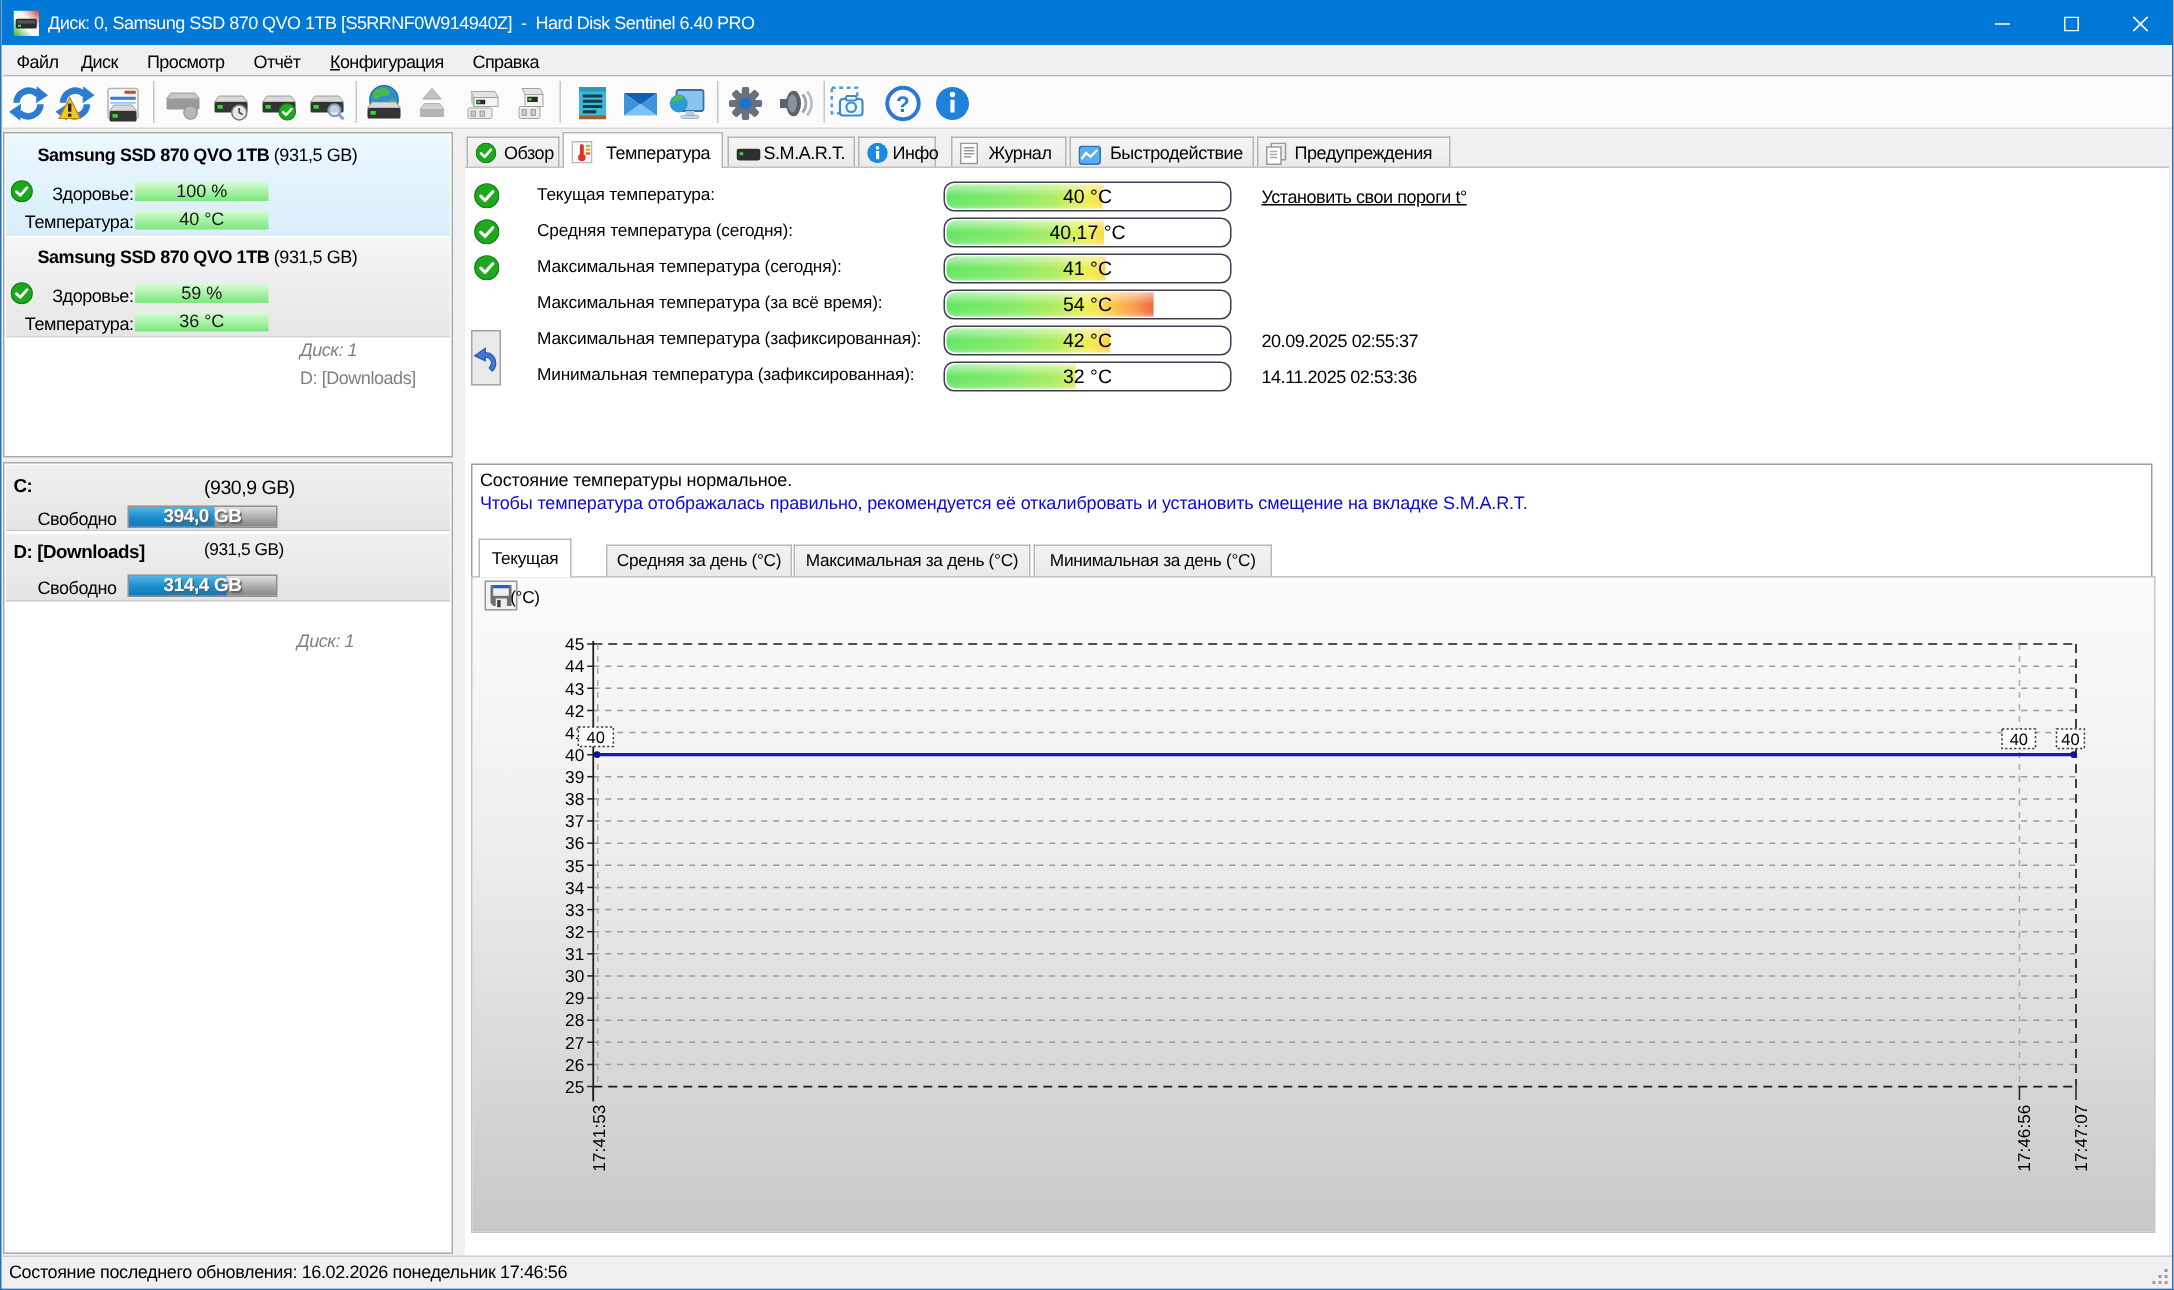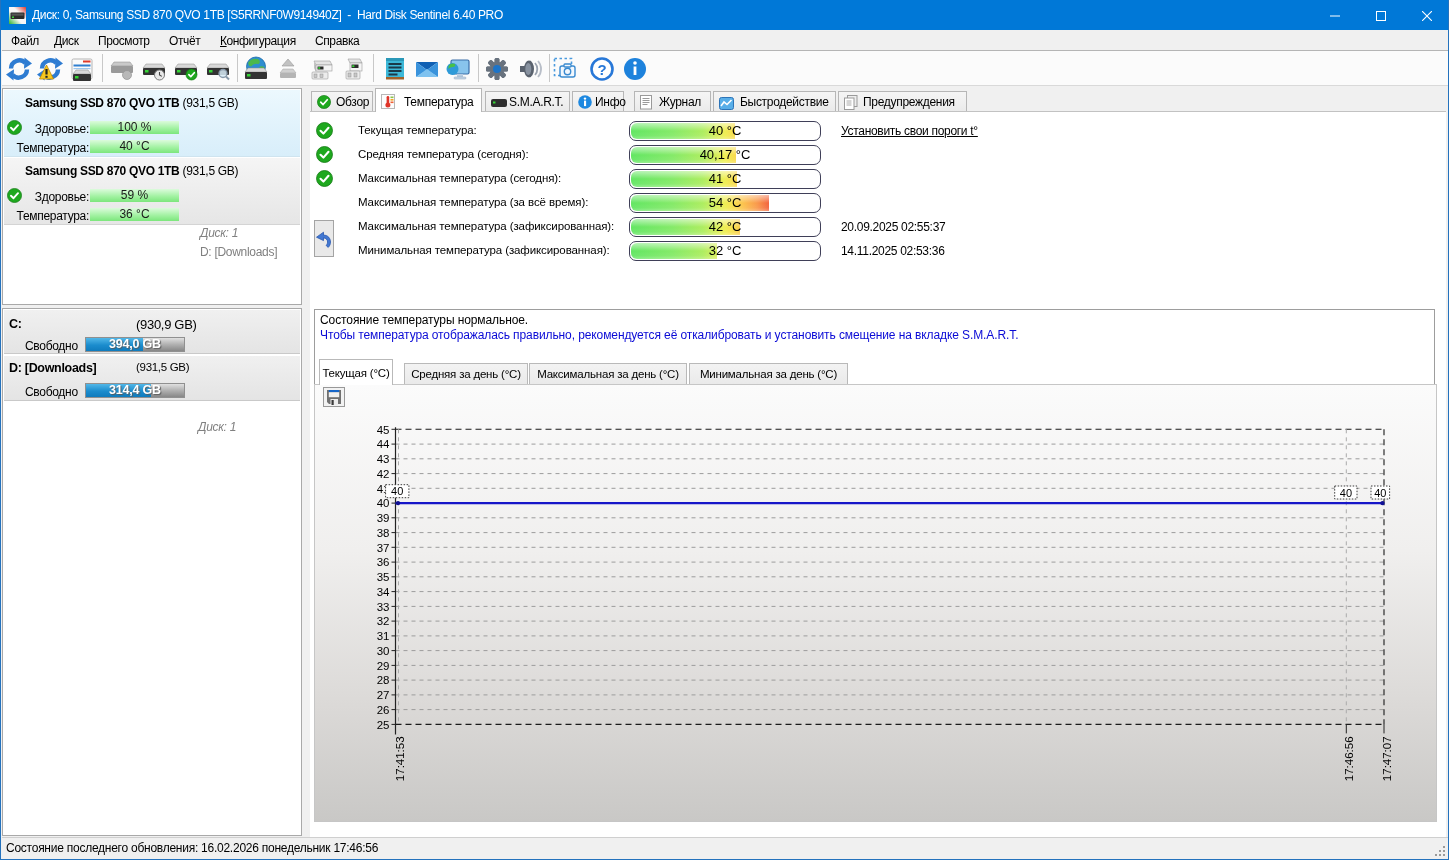--- a/index.html
+++ b/index.html
@@ -425,21 +425,21 @@
  <svg width="20" height="20" viewBox="0 0 20 20" style="position:absolute;left:-1px;top:8px;">
       <path d="M2.5 8.2 L9.5 3.2 L9.5 6.1 C14 6.1 16.5 9.4 16.5 13 C16.5 15.4 15.4 17.3 14.2 18.4 L12.1 16.4 C13 15.5 13.6 14.4 13.6 13 C13.6 10.6 11.8 8.9 9.5 8.9 L9.5 11.6 Z" fill="#4378d2" stroke="#2a58ae" stroke-width="0.8"></path>
     </svg>
 </div>
 
 <div id="msgbox">
  <div class="l1">Состояние температуры нормальное.</div>
  <div class="l2">Чтобы температура отображалась правильно, рекомендуется её откалибровать и установить смещение на вкладке S.M.A.R.T.</div>
 </div>
 
-<div class="stab active" style="left:318px;top:359px;width:74px;height:26px;line-height:26px;">Текущая (°C)</div>
+<div class="stab active" style="left:318px;top:359px;width:62px;height:26px;line-height:26px;">Текущая (°C)</div>
 <div class="stab" style="left:403px;top:363px;width:124px;line-height:21px;">Средняя за день (°C)</div>
 <div class="stab" style="left:528px;top:363px;width:158px;line-height:21px;">Максимальная за день (°C)</div>
 <div class="stab" style="left:688px;top:363px;width:159px;line-height:21px;">Минимальная за день (°C)</div>
 
 <div id="chartpanel">
  <div id="savebtn">
   <svg width="16" height="16" viewBox="0 0 16 16" style="position:absolute;left:2px;top:1px;">
    <path d="M1 1 h14 v14 h-12 l-2-2 Z" fill="#707070"></path>
    <rect x="2.8" y="1" width="10.4" height="2.2" fill="#1565c8"></rect>
    <rect x="2.8" y="3.2" width="10.4" height="5" fill="#f0f0f0"></rect>

